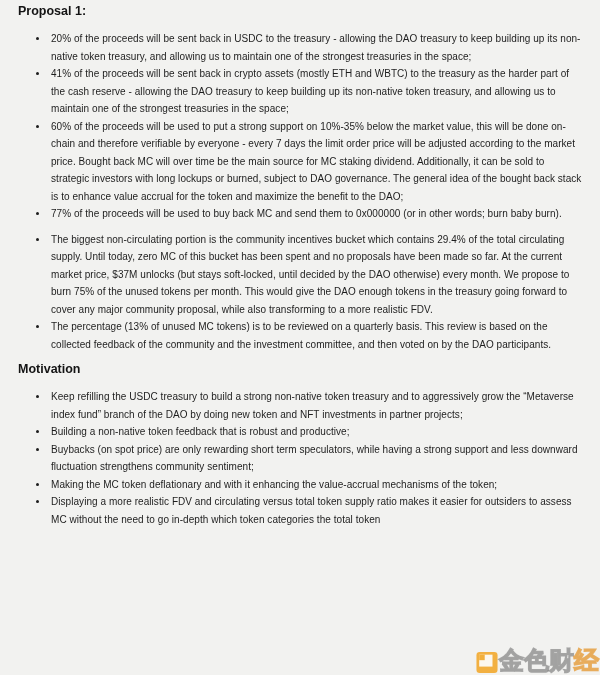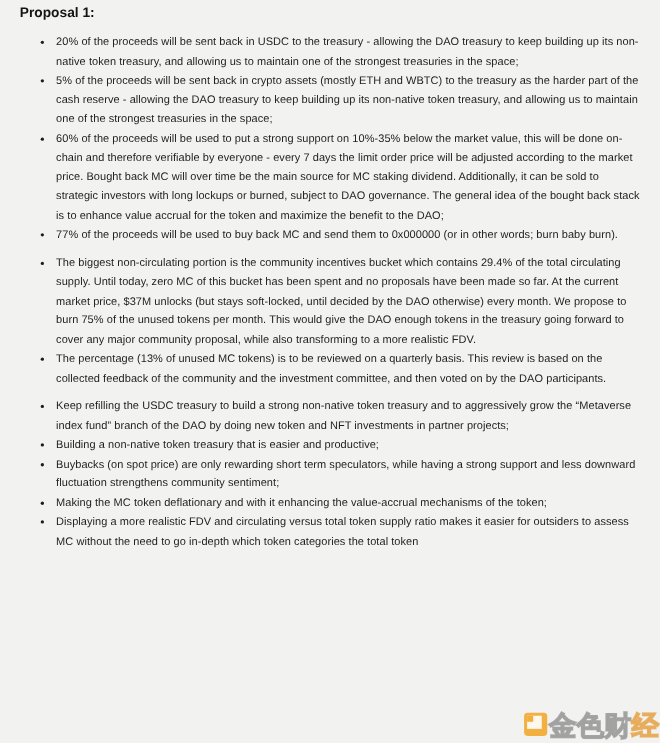--- a/index.html
+++ b/index.html
@@ -35,21 +35,21 @@
   }
   .doc li {
     margin: 0;
     padding-left: 2px;
   }
   .watermark {
     position: absolute;
     right: 1px;
     bottom: 2px;
     display: flex;
-    align-items: flex-start;
+    align-items: flex-end;
     opacity: 0.9;
     pointer-events: none;
   }
   .wm-logo {
     width: 22px;
     height: 22px;
     margin-right: 1px;
     flex: 0 0 auto;
   }
   .wm-text {
@@ -68,37 +68,38 @@
 </style>
 </head>
 <body>
 
 <div class="doc">
 
   <section>
     <h2>Proposal 1:</h2>
     <ul>
       <li>20% of the proceeds will be sent back in USDC to the treasury - allowing the DAO treasury to keep building up its non-native token treasury, and allowing us to maintain one of the strongest treasuries in the space;</li>
-      <li>5% of the proceeds will be sent back in crypto assets (mostly ETH and WBTC) to the treasury as the harder part of the cash reserve - allowing the DAO treasury to keep building up its non-native token treasury, and allowing us to maintain one of the strongest treasuries in the space;</li>
+      <li>41% of the proceeds will be sent back in crypto assets (mostly ETH and WBTC) to the treasury as the harder part of the cash reserve - allowing the DAO treasury to keep building up its non-native token treasury, and allowing us to maintain one of the strongest treasuries in the space;</li>
       <li>60% of the proceeds will be used to put a strong support on 10%-35% below the market value, this will be done on-chain and therefore verifiable by everyone - every 7 days the limit order price will be adjusted according to the market price. Bought back MC will over time be the main source for MC staking dividend. Additionally, it can be sold to strategic investors with long lockups or burned, subject to DAO governance. The general idea of the bought back stack is to enhance value accrual for the token and maximize the benefit to the DAO;</li>
       <li>77% of the proceeds will be used to buy back MC and send them to 0x000000 (or in other words; burn baby burn).</li>
     </ul>
   </section>
 
   <section>
     <ul>
       <li>The biggest non-circulating portion is the community incentives bucket which contains 29.4% of the total circulating supply. Until today, zero MC of this bucket has been spent and no proposals have been made so far. At the current market price, $37M unlocks (but stays soft-locked, until decided by the DAO otherwise) every month. We propose to burn 75% of the unused tokens per month. This would give the DAO enough tokens in the treasury going forward to cover any major community proposal, while also transforming to a more realistic FDV.</li>
       <li>The percentage (13% of unused MC tokens) is to be reviewed on a quarterly basis. This review is based on the collected feedback of the community and the investment committee, and then voted on by the DAO participants.</li>
     </ul>
   </section>
 
   <section>
+    <h2>Motivation</h2>
     <ul>
       <li>Keep refilling the USDC treasury to build a strong non-native token treasury and to aggressively grow the “Metaverse index fund” branch of the DAO by doing new token and NFT investments in partner projects;</li>
-      <li>Building a non-native token treasury that is easier and productive;</li>
+      <li>Building a non-native token feedback that is robust and productive;</li>
       <li>Buybacks (on spot price) are only rewarding short term speculators, while having a strong support and less downward fluctuation strengthens community sentiment;</li>
       <li>Making the MC token deflationary and with it enhancing the value-accrual mechanisms of the token;</li>
       <li>Displaying a more realistic FDV and circulating versus total token supply ratio makes it easier for outsiders to assess MC without the need to go in-depth which token categories the total token</li>
     </ul>
   </section>
 
 </div>
 
 <div class="watermark">
   <svg class="wm-logo" viewBox="0 0 24 24" xmlns="http://www.w3.org/2000/svg">

